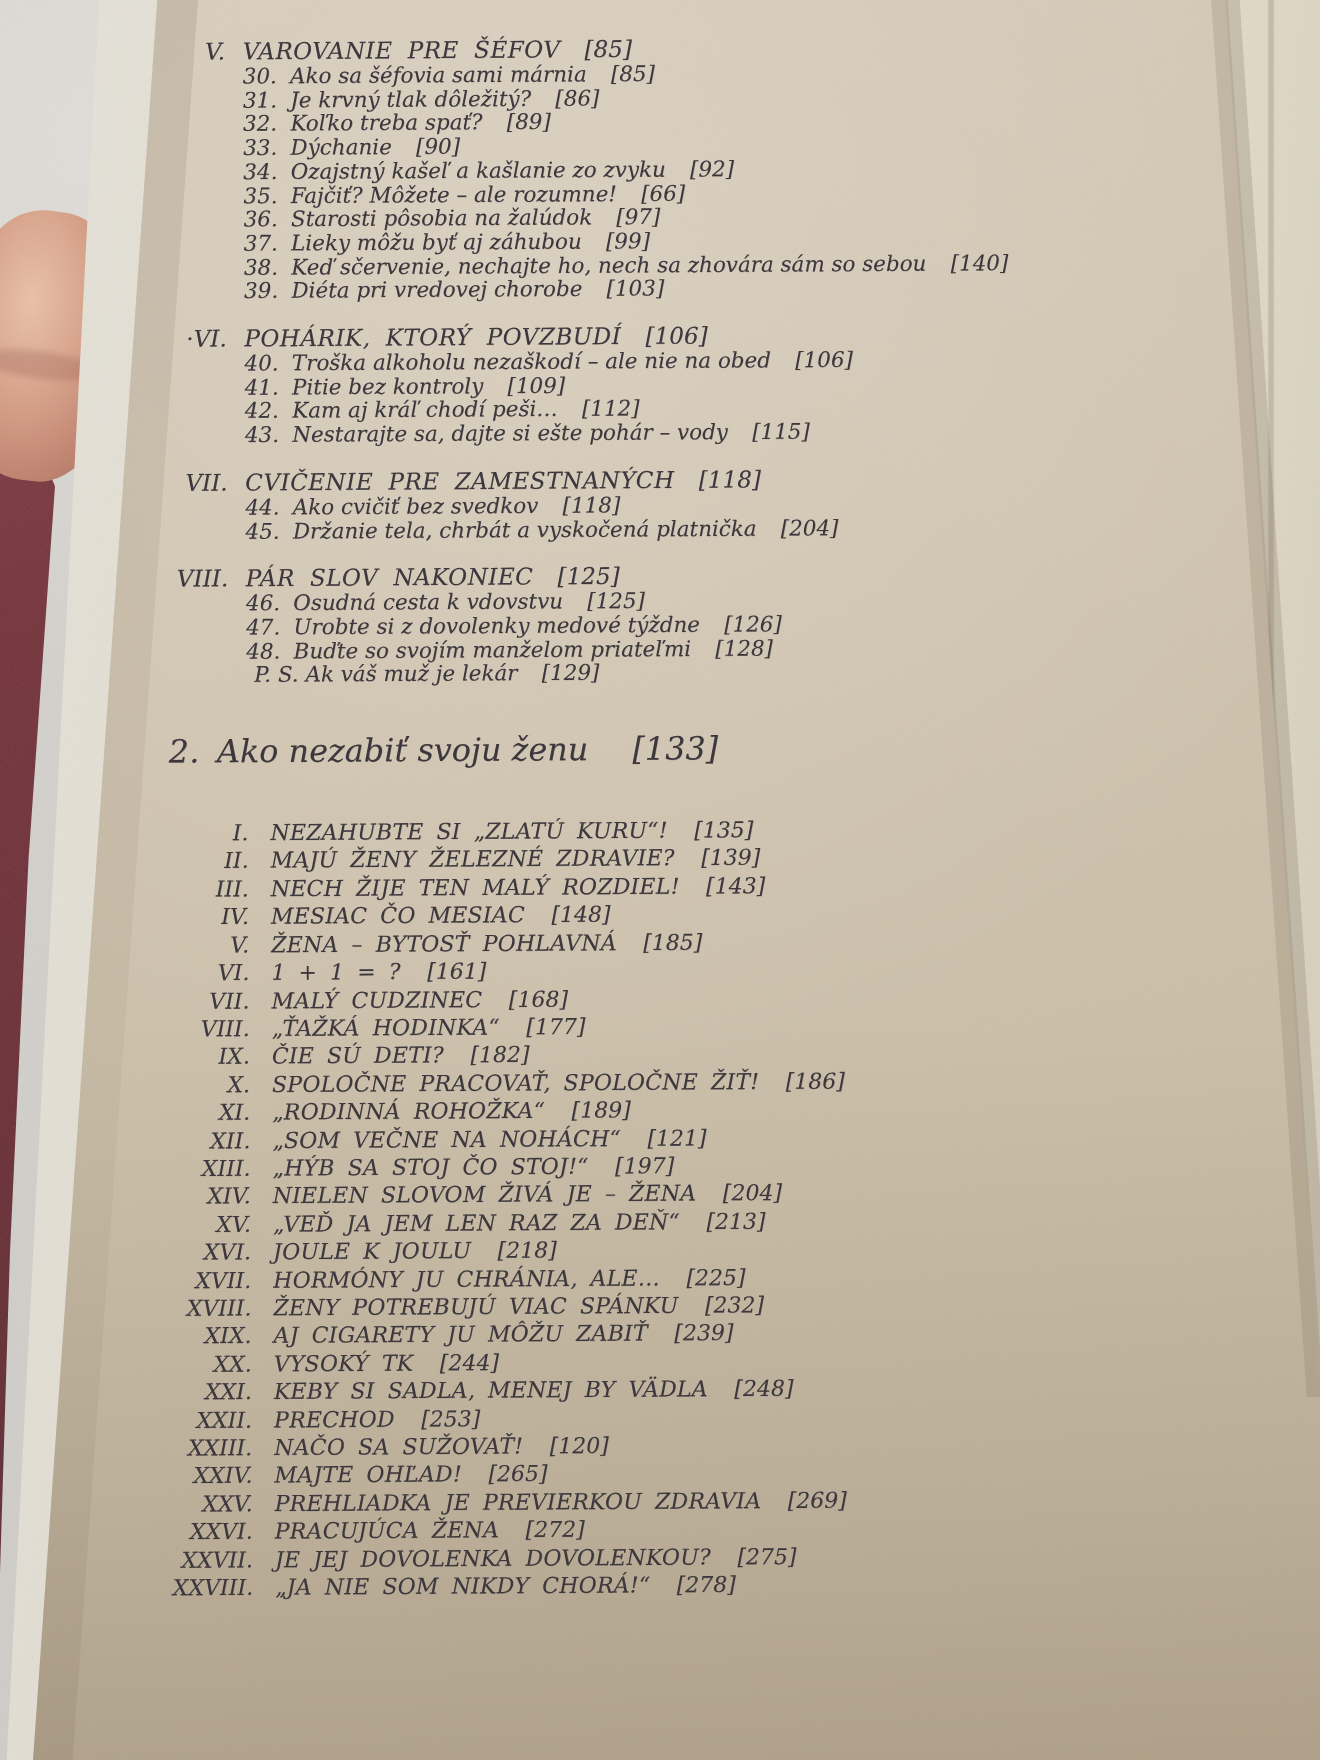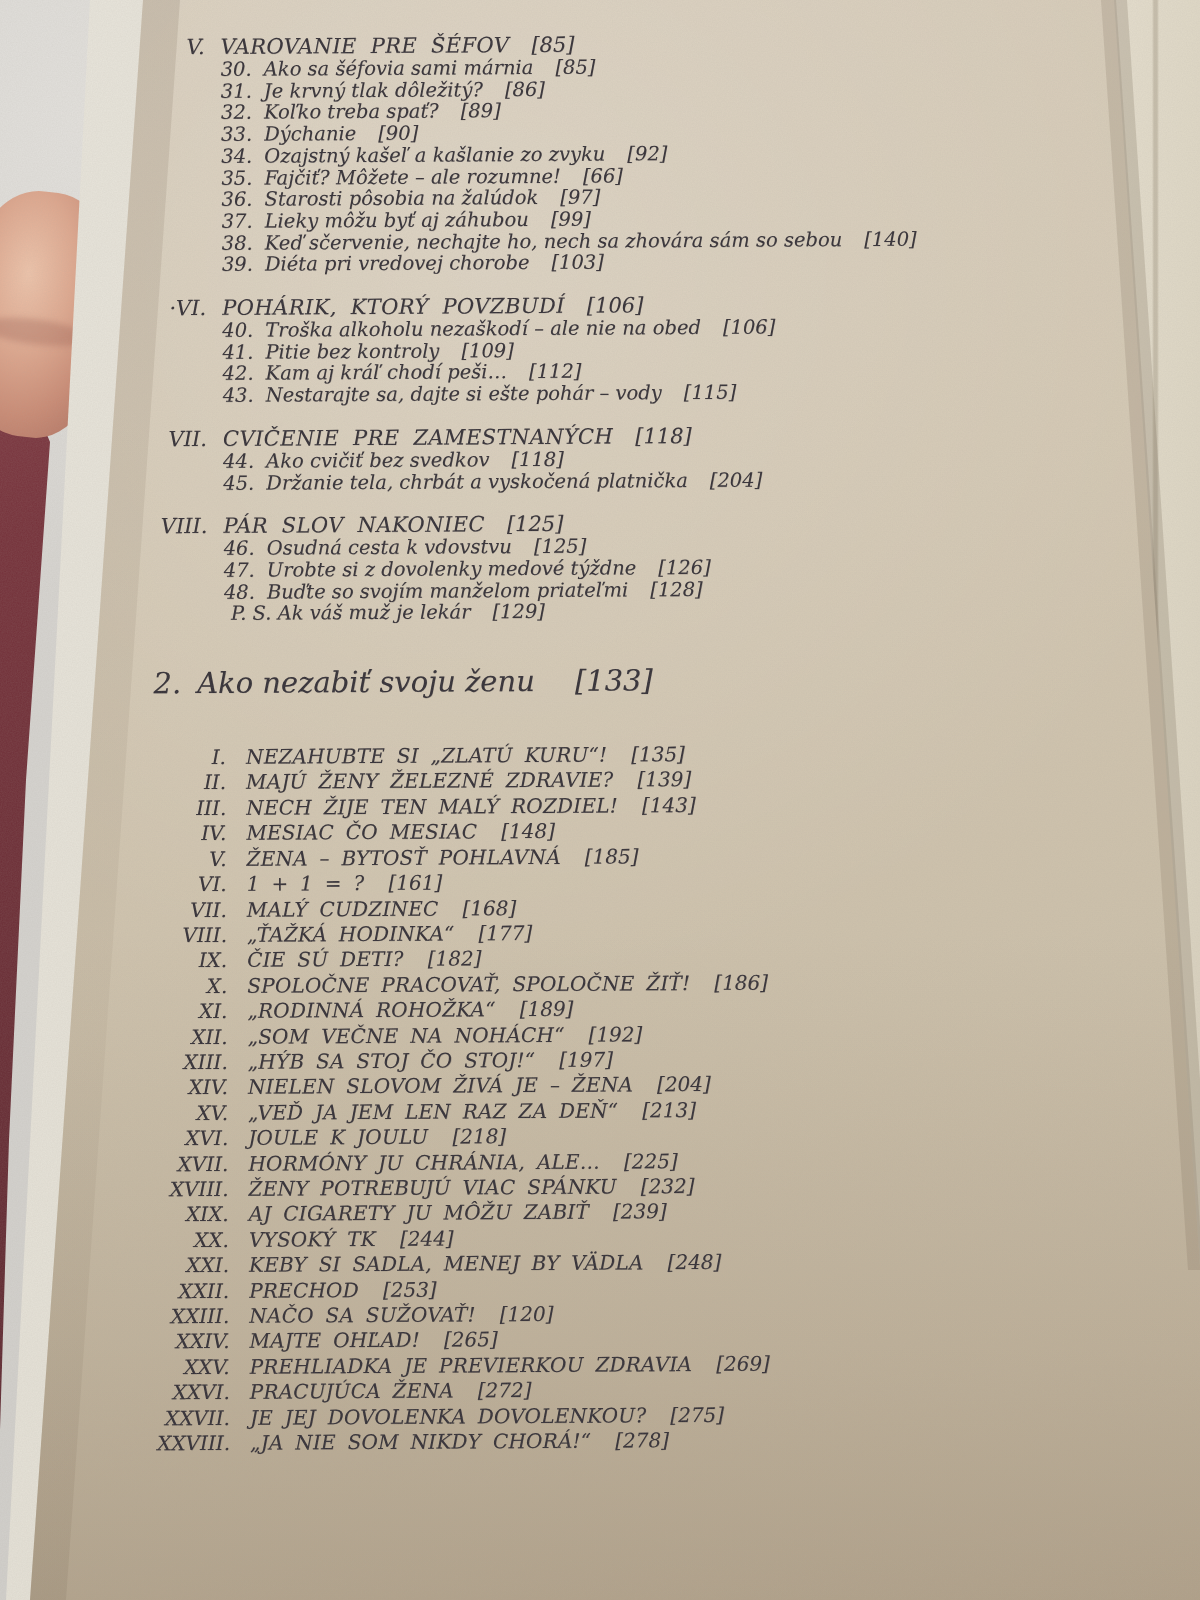--- a/index.html
+++ b/index.html
@@ -297,21 +297,21 @@
         <span class="c-page">[186]</span>
       </div>
       <div class="c-row">
         <span class="c-num">XI.</span>
         <span class="c-title">„RODINNÁ ROHOŽKA“</span>
         <span class="c-page">[189]</span>
       </div>
       <div class="c-row">
         <span class="c-num">XII.</span>
         <span class="c-title">„SOM VEČNE NA NOHÁCH“</span>
-        <span class="c-page">[192]</span>
+        <span class="c-page">[121]</span>
       </div>
       <div class="c-row">
         <span class="c-num">XIII.</span>
         <span class="c-title">„HÝB SA STOJ ČO STOJ!“</span>
         <span class="c-page">[197]</span>
       </div>
       <div class="c-row">
         <span class="c-num">XIV.</span>
         <span class="c-title">NIELEN SLOVOM ŽIVÁ JE – ŽENA</span>
         <span class="c-page">[204]</span>

